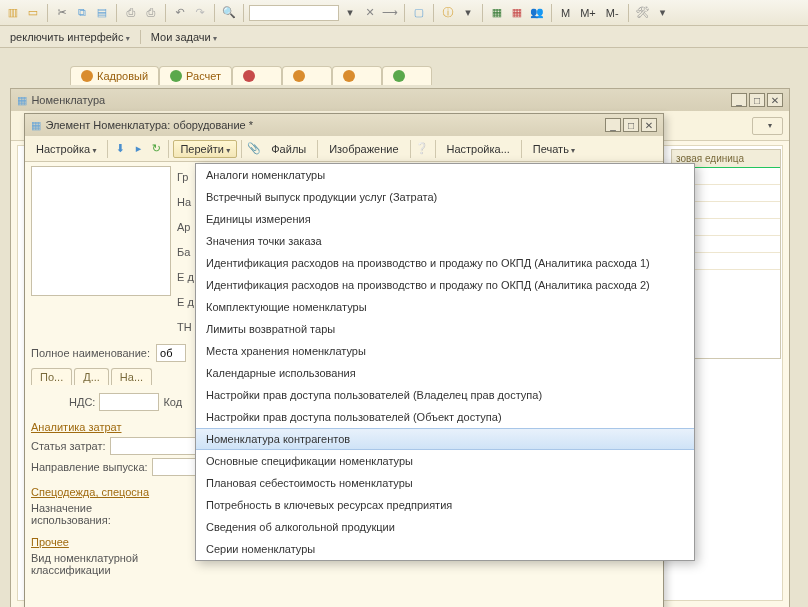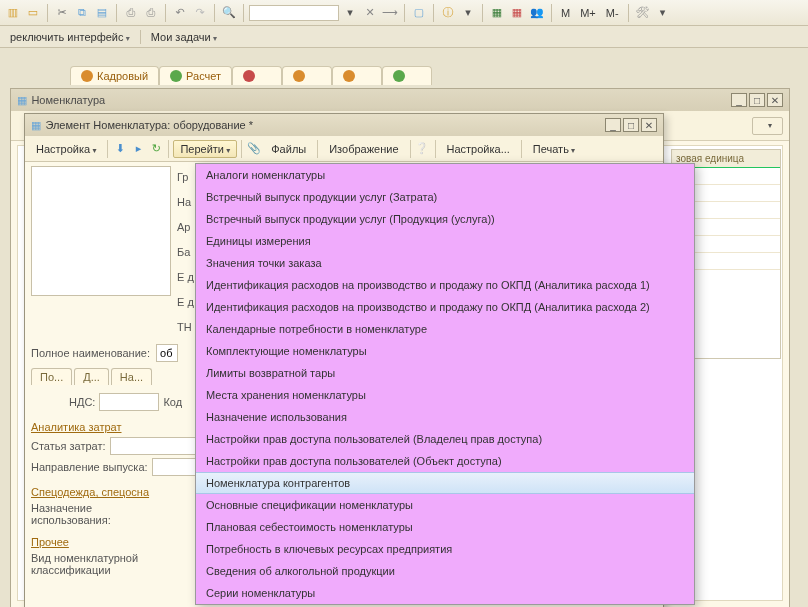--- a/index.html
+++ b/index.html
@@ -46,21 +46,21 @@
   .form-area { position:absolute; left:6px; top:52px; width:166px; bottom:6px; }
   .preview-box { width:140px; height:130px; border:1px solid #c8c0a8; background:#fff; margin-bottom:6px;}
   .lbl { color:#555; font-size:11px; margin:3px 0; display:block; }
   .row-field { display:flex; align-items:center; gap:4px; margin:3px 0;}
   .inp { height:18px; border:1px solid #c8c0a8; background:#fff; padding:0 3px; font-size:11px;}
   .tabs-mini { display:flex; gap:2px; margin-top:6px;}
   .tab-mini { border:1px solid #c8c0a8; border-bottom:none; background:#fff9e6; border-radius:3px 3px 0 0; padding:2px 8px; color:#7a6b3c; font-size:11px;}
   .section-hdr { color:#a06b10; text-decoration:underline; margin-top:10px; margin-bottom:4px; font-size:11px;}
   .field-label { color:#555; font-size:11px; }
 
-  .dropdown { position:absolute; left: 195px; top: 115px; width: 500px; background:#f0abfc; border:1px solid #9a9a9a; box-shadow: 3px 3px 10px rgba(0,0,0,0.25); z-index: 10; }
+  .dropdown { position:absolute; left: 195px; top: 115px; width: 500px; background:#ffffff; border:1px solid #9a9a9a; box-shadow: 3px 3px 10px rgba(0,0,0,0.25); z-index: 10; }
   .dd-item { padding: 5px 10px; color:#333; font-size:11px; cursor:default;}
   .dd-item.highlight { background: linear-gradient(#e8f1fb, #cfe3f7); border-top:1px solid #a8c6e8; border-bottom:1px solid #a8c6e8; padding-top:4px; padding-bottom:4px;}
 
   .full-name-row { display:flex; align-items:center; gap:6px; margin-top:8px;}
 </style>
 </head>
 <body>
 
 <div class="main-toolbar">
   <span class="tb-icon" style="color:#d6a33a;">▥</span>
@@ -196,21 +196,21 @@
           <span class="lbl">Ар</span>
           <span class="lbl">Ба</span>
           <span class="lbl">Е д</span>
           <span class="lbl">Е д</span>
           <span class="lbl">ТН</span>
         </div>
       </div>
 
       <div class="full-name-row">
         <span class="field-label">Полное наименование:</span>
-        <input class="inp" style="width: 22px;" value="об">
+        <input class="inp" style="width: 30px;" value="об">
       </div>
 
       <div class="tabs-mini">
         <div class="tab-mini">По...</div>
         <div class="tab-mini">Д...</div>
         <div class="tab-mini">На...</div>
       </div>
 
       <div class="row-field" style="margin-top:8px;padding-left:38px;">
         <span class="field-label">НДС:</span>
@@ -234,30 +234,28 @@
 
       <div class="section-hdr">Прочее</div>
       <span class="field-label">Вид номенклатурной</span><br>
       <span class="field-label">классификации</span>
     </div>
   </div>
 
   <div class="dropdown">
     <div class="dd-item">Аналоги номенклатуры</div>
     <div class="dd-item">Встречный выпуск продукции услуг (Затрата)</div>
-    <div class="dd-item">Встречный выпуск продукции услуг (Продукция (услуга))</div>
     <div class="dd-item">Единицы измерения</div>
     <div class="dd-item">Значения точки заказа</div>
     <div class="dd-item">Идентификация расходов на производство и продажу по ОКПД (Аналитика расхода 1)</div>
     <div class="dd-item">Идентификация расходов на производство и продажу по ОКПД (Аналитика расхода 2)</div>
-    <div class="dd-item">Календарные потребности в номенклатуре</div>
     <div class="dd-item">Комплектующие номенклатуры</div>
     <div class="dd-item">Лимиты возвратной тары</div>
     <div class="dd-item">Места хранения номенклатуры</div>
-    <div class="dd-item">Назначение использования</div>
+    <div class="dd-item">Календарные использования</div>
     <div class="dd-item">Настройки прав доступа пользователей (Владелец прав доступа)</div>
     <div class="dd-item">Настройки прав доступа пользователей (Объект доступа)</div>
     <div class="dd-item highlight">Номенклатура контрагентов</div>
     <div class="dd-item">Основные спецификации номенклатуры</div>
     <div class="dd-item">Плановая себестоимость номенклатуры</div>
     <div class="dd-item">Потребность в ключевых ресурсах предприятия</div>
     <div class="dd-item">Сведения об алкогольной продукции</div>
     <div class="dd-item">Серии номенклатуры</div>
   </div>
 

